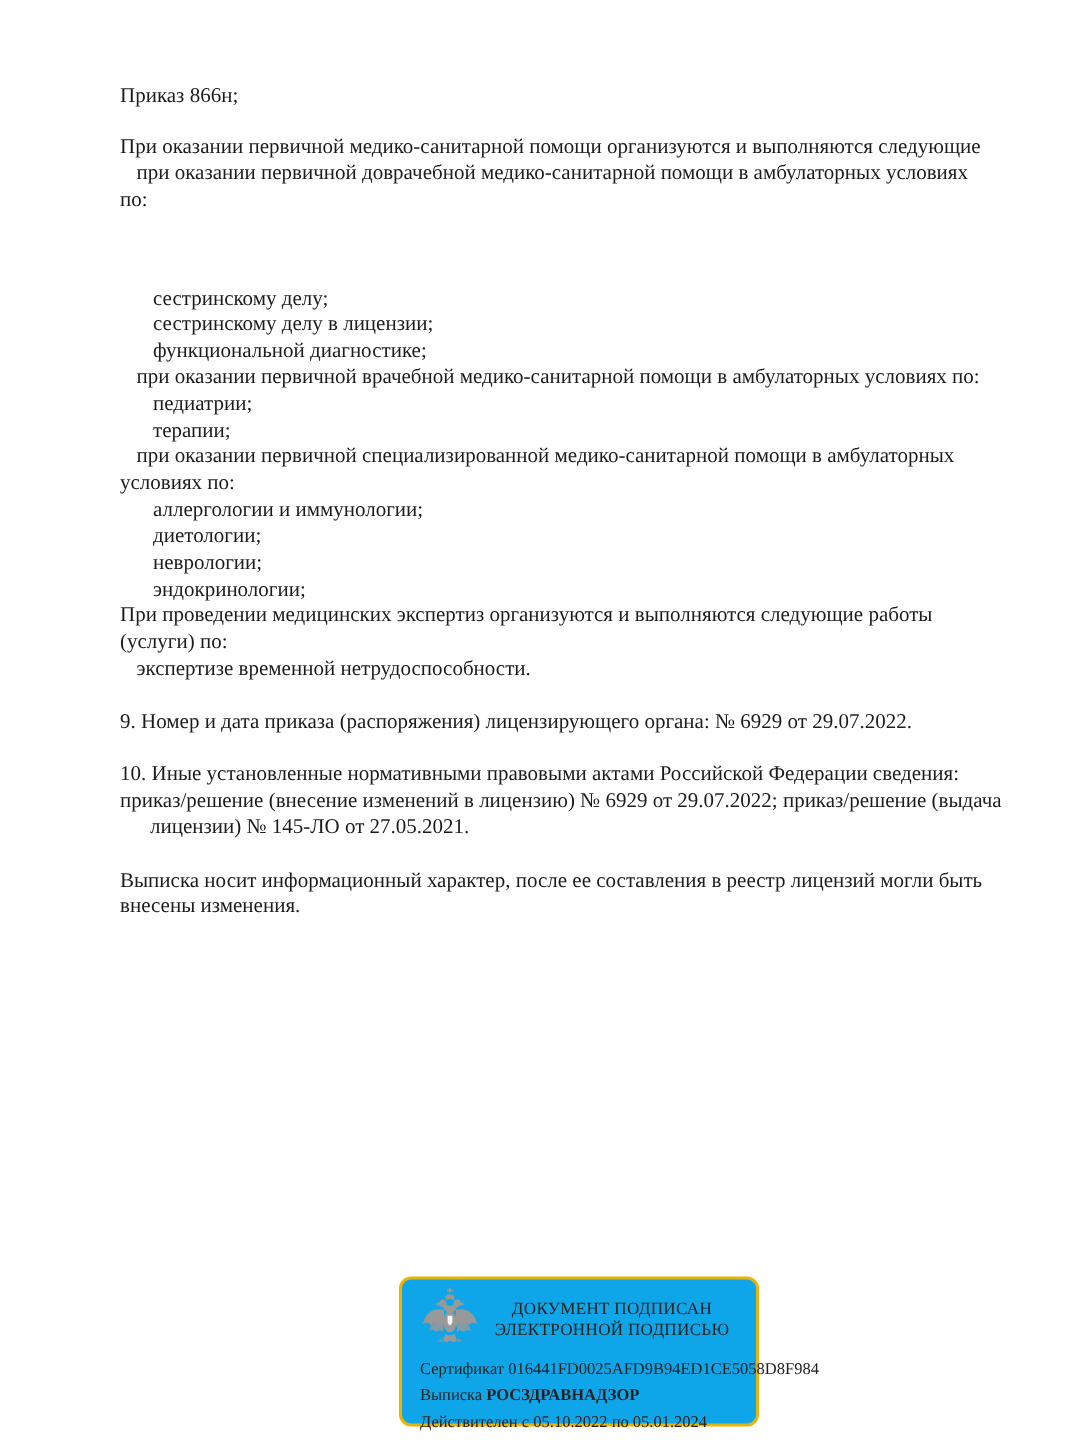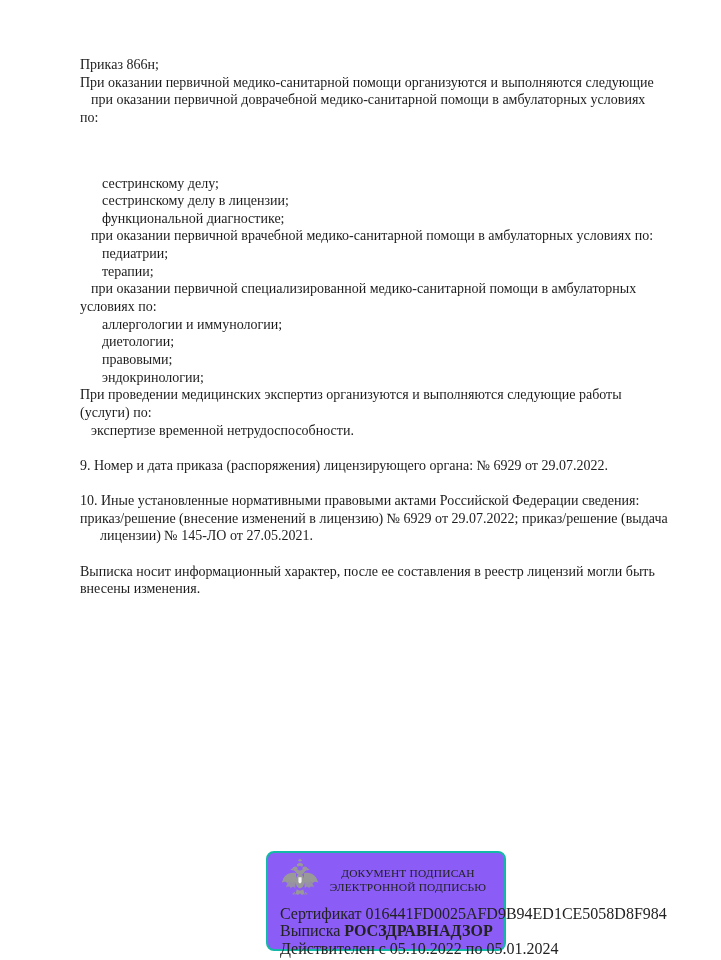--- a/index.html
+++ b/index.html
@@ -26,22 +26,22 @@
     line-height: 17.65px;
     font-size: 14px;
     white-space: nowrap;
     color: #1c1c1c;
   }
   
   .stamp {
     position: absolute;
     left: 266px; top: 851px;
     width: 236px; height: 96px;
-    background: #8b5cf6;
-    border: 2px solid #14b8a6;
+    background: #0ea5e9;
+    border: 2px solid #eab308;
     border-radius: 8px;
     box-sizing: content-box;
   }
   .stamp-header {
     display: flex;
     align-items: flex-start;
     padding: 5px 8px 0 12px;
     height: 46px;
   }
   .eagle {
@@ -52,51 +52,51 @@
     flex: 1 1 auto;
     text-align: center;
     padding-top: 9px;
     font-size: 11.4px;
     line-height: 13.8px;
     letter-spacing: 0.2px;
     color: #222222;
   }
   .stamp-details {
     padding: 1px 8px 0 12px;
-    font-size: 16px;
+    font-size: 11px;
     color: #222222;
   }
   .stamp-details .row {
     height: 17.4px;
     line-height: 17.4px;
     white-space: nowrap;
   }
   .owner-value { font-weight: bold; text-align: center; }
 </style>
 </head>
 <body>
 
 <div class="page">
 
   <div class="doc-body">
       <div class="line" style="padding-left: 0px;">Приказ 866н;</div>
-      <div class="line" style="padding-left: 0px;">При оказании первичной медико-санитарной помощи организуются и выполняются следующие</div>
+      <div class="line" style="padding-left: 0px; margin-top: 16px;">При оказании первичной медико-санитарной помощи организуются и выполняются следующие</div>
       <div class="line" style="padding-left: 11px;">при оказании первичной доврачебной медико-санитарной помощи в амбулаторных условиях</div>
       <div class="line" style="padding-left: 0px;">по:</div>
       <div class="line" style="padding-left: 22px; margin-top: 48px;">сестринскому делу;</div>
       <div class="line" style="padding-left: 22px;">сестринскому делу в лицензии;</div>
       <div class="line" style="padding-left: 22px;">функциональной диагностике;</div>
       <div class="line" style="padding-left: 11px;">при оказании первичной врачебной медико-санитарной помощи в амбулаторных условиях по:</div>
       <div class="line" style="padding-left: 22px;">педиатрии;</div>
       <div class="line" style="padding-left: 22px;">терапии;</div>
       <div class="line" style="padding-left: 11px;">при оказании первичной специализированной медико-санитарной помощи в амбулаторных</div>
       <div class="line" style="padding-left: 0px;">условиях по:</div>
       <div class="line" style="padding-left: 22px;">аллергологии и иммунологии;</div>
       <div class="line" style="padding-left: 22px;">диетологии;</div>
-      <div class="line" style="padding-left: 22px;">правовыми;</div>
+      <div class="line" style="padding-left: 22px;">неврологии;</div>
       <div class="line" style="padding-left: 22px;">эндокринологии;</div>
       <div class="line" style="padding-left: 0px;">При проведении медицинских экспертиз организуются и выполняются следующие работы</div>
       <div class="line" style="padding-left: 0px;">(услуги) по:</div>
       <div class="line" style="padding-left: 11px;">экспертизе временной нетрудоспособности.</div>
       <div class="line" style="padding-left: 0px;">&nbsp;</div>
       <div class="line" style="padding-left: 0px;">9. Номер и дата приказа (распоряжения) лицензирующего органа: № 6929 от 29.07.2022.</div>
       <div class="line" style="padding-left: 0px;">&nbsp;</div>
       <div class="line" style="padding-left: 0px;">10. Иные установленные нормативными правовыми актами Российской Федерации сведения:</div>
       <div class="line" style="padding-left: 0px;">приказ/решение (внесение изменений в лицензию) № 6929 от 29.07.2022; приказ/решение (выдача</div>
       <div class="line" style="padding-left: 0px; margin-left: 20px;">лицензии) № 145-ЛО от 27.05.2021.</div>

